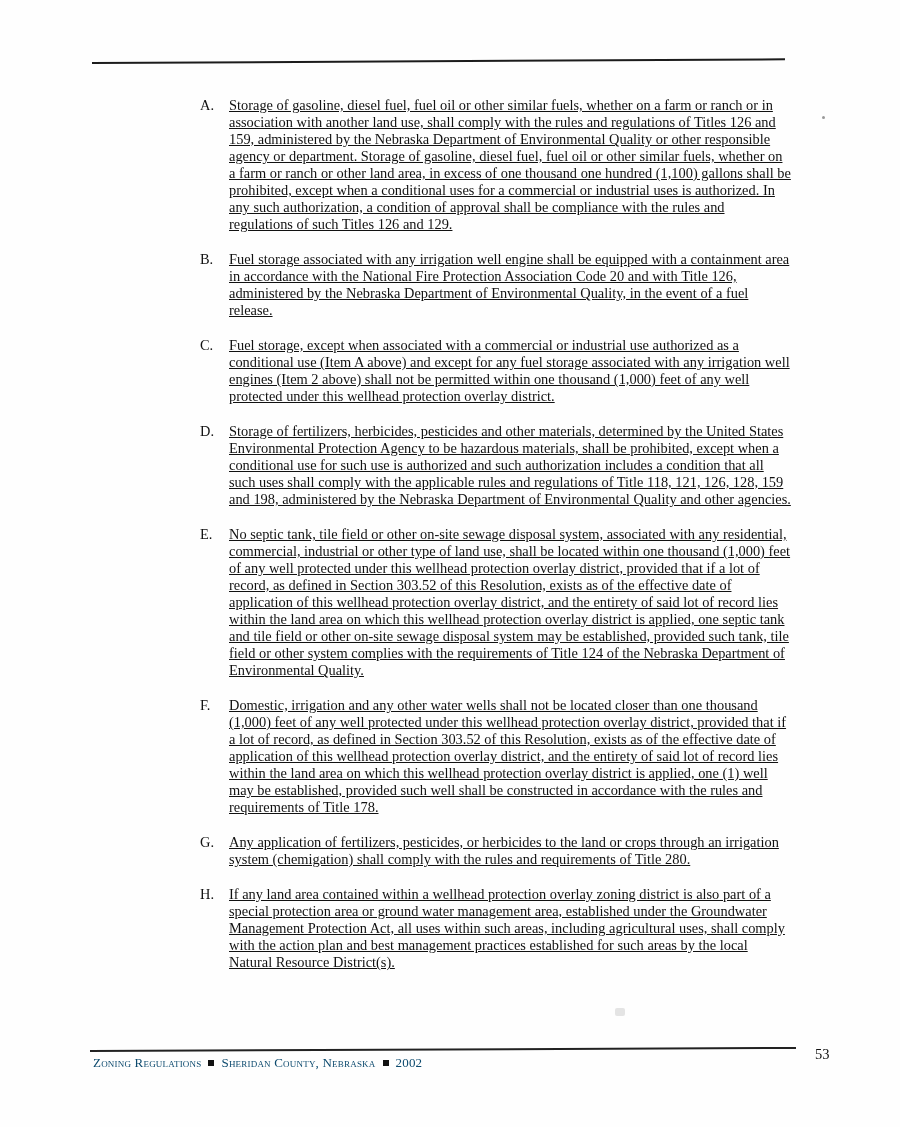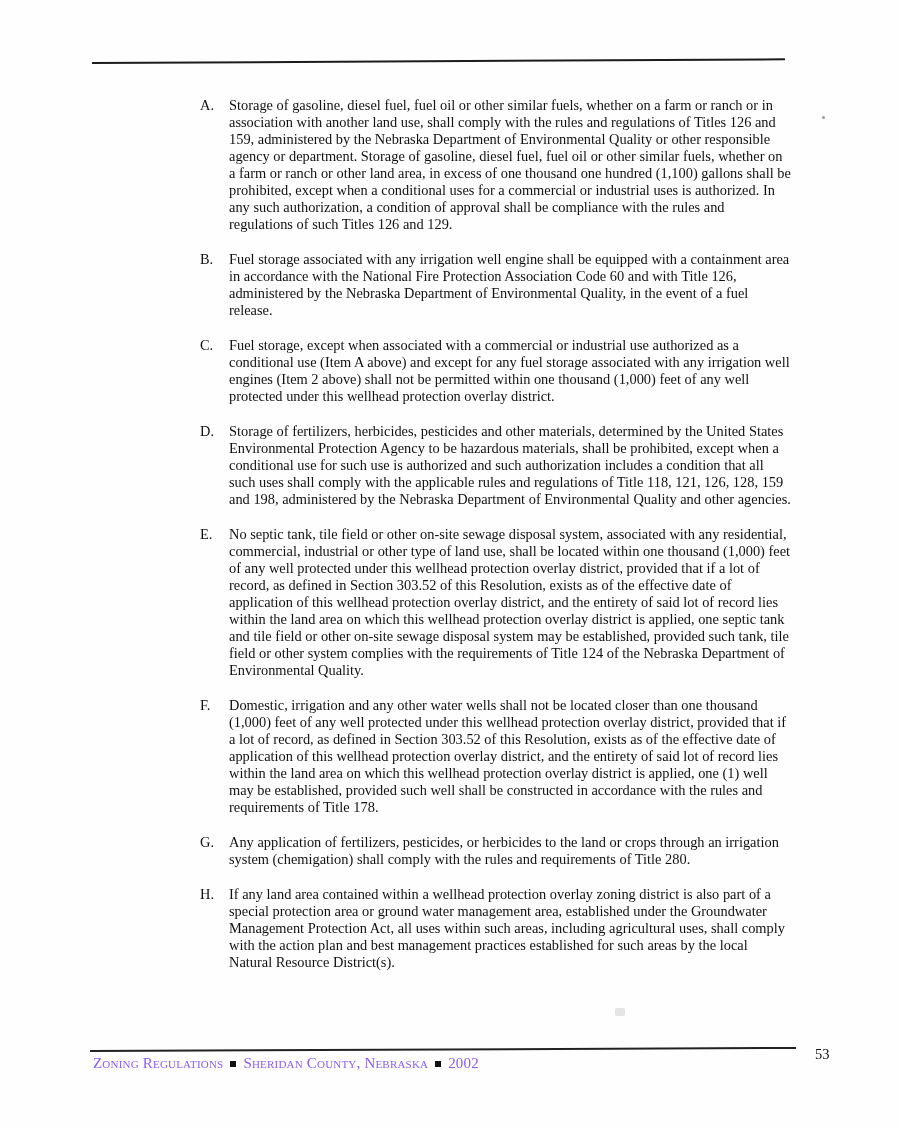--- a/index.html
+++ b/index.html
@@ -39,40 +39,41 @@
     display: flex;
     margin-bottom: 18px;
   }
   .item:last-child { margin-bottom: 0; }
   .item-label {
     flex: 0 0 29px;
     width: 29px;
   }
   .item-body {
     flex: 1;
+    text-decoration: underline;
   }
   .footer-rule {
     position: absolute;
     left: 90px;
     top: 1050px;
     width: 706px;
     height: 2.4px;
     background: #222222;
     transform: rotate(-0.25deg);
     transform-origin: left center;
   }
   .footer-text {
     position: absolute;
     left: 93px;
     top: 1055px;
     font-variant: small-caps;
-    font-size: 15px;
+    font-size: 13px;
     letter-spacing: 0.2px;
     white-space: nowrap;
-    color: #8b5cf6;
+    color: #0c4a6e;
     text-align: right;
   }
   .bullet-square {
     display: inline-block;
     width: 6px;
     height: 6px;
     background: #111111;
     margin: 0 7px;
     vertical-align: middle;
     transform: translateY(-1px);
@@ -115,21 +116,21 @@
 
   <div class="content">
 
     <div class="item">
       <div class="item-label">A.</div>
       <div class="item-body">Storage of gasoline, diesel fuel, fuel oil or other similar fuels, whether on a farm or ranch or in association with another land use, shall comply with the rules and regulations of Titles 126 and 159, administered by the Nebraska Department of Environmental Quality or other responsible agency or department. Storage of gasoline, diesel fuel, fuel oil or other similar fuels, whether on a farm or ranch or other land area, in excess of one thousand one hundred (1,100) gallons shall be prohibited, except when a conditional uses for a commercial or industrial uses is authorized. In any such authorization, a condition of approval shall be compliance with the rules and regulations of such Titles 126 and 129.</div>
     </div>
 
     <div class="item">
       <div class="item-label">B.</div>
-      <div class="item-body">Fuel storage associated with any irrigation well engine shall be equipped with a containment area in accordance with the National Fire Protection Association Code 60 and with Title 126, administered by the Nebraska Department of Environmental Quality, in the event of a fuel release.</div>
+      <div class="item-body">Fuel storage associated with any irrigation well engine shall be equipped with a containment area in accordance with the National Fire Protection Association Code 20 and with Title 126, administered by the Nebraska Department of Environmental Quality, in the event of a fuel release.</div>
     </div>
 
     <div class="item">
       <div class="item-label">C.</div>
       <div class="item-body">Fuel storage, except when associated with a commercial or industrial use authorized as a conditional use (Item A above) and except for any fuel storage associated with any irrigation well engines (Item 2 above) shall not be permitted within one thousand (1,000) feet of any well protected under this wellhead protection overlay district.</div>
     </div>
 
     <div class="item">
       <div class="item-label">D.</div>
       <div class="item-body">Storage of fertilizers, herbicides, pesticides and other materials, determined by the United States Environmental Protection Agency to be hazardous materials, shall be prohibited, except when a conditional use for such use is authorized and such authorization includes a condition that all such uses shall comply with the applicable rules and regulations of Title 118, 121, 126, 128, 159 and 198, administered by the Nebraska Department of Environmental Quality and other agencies.</div>

